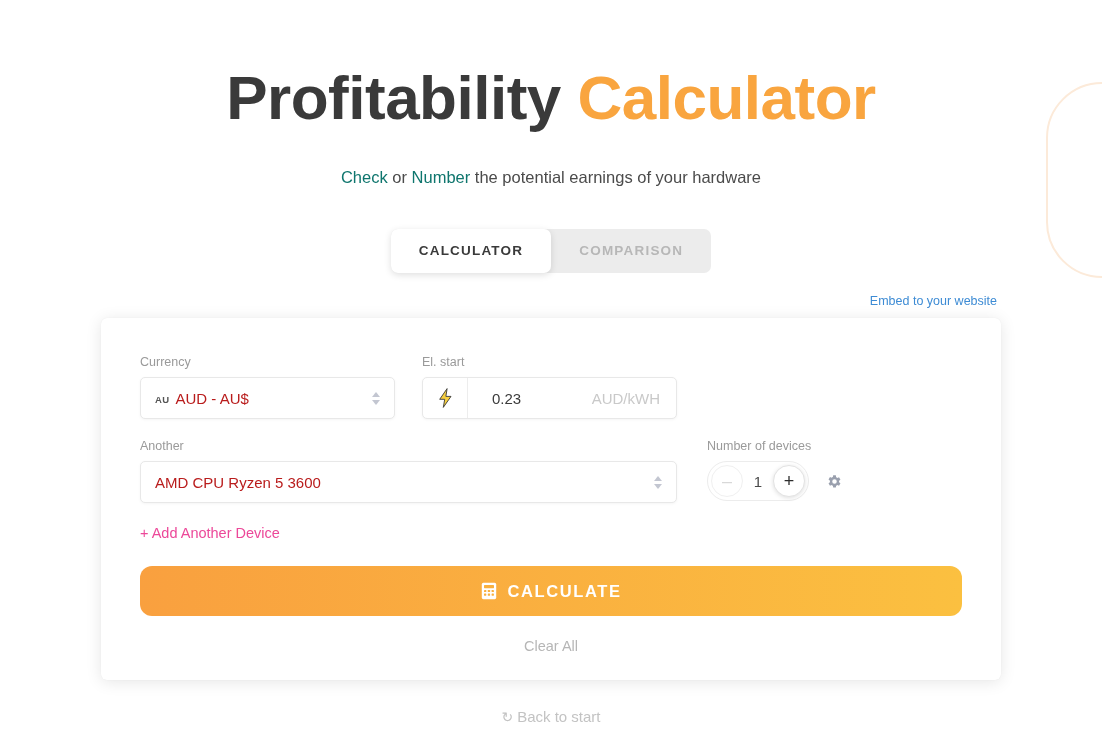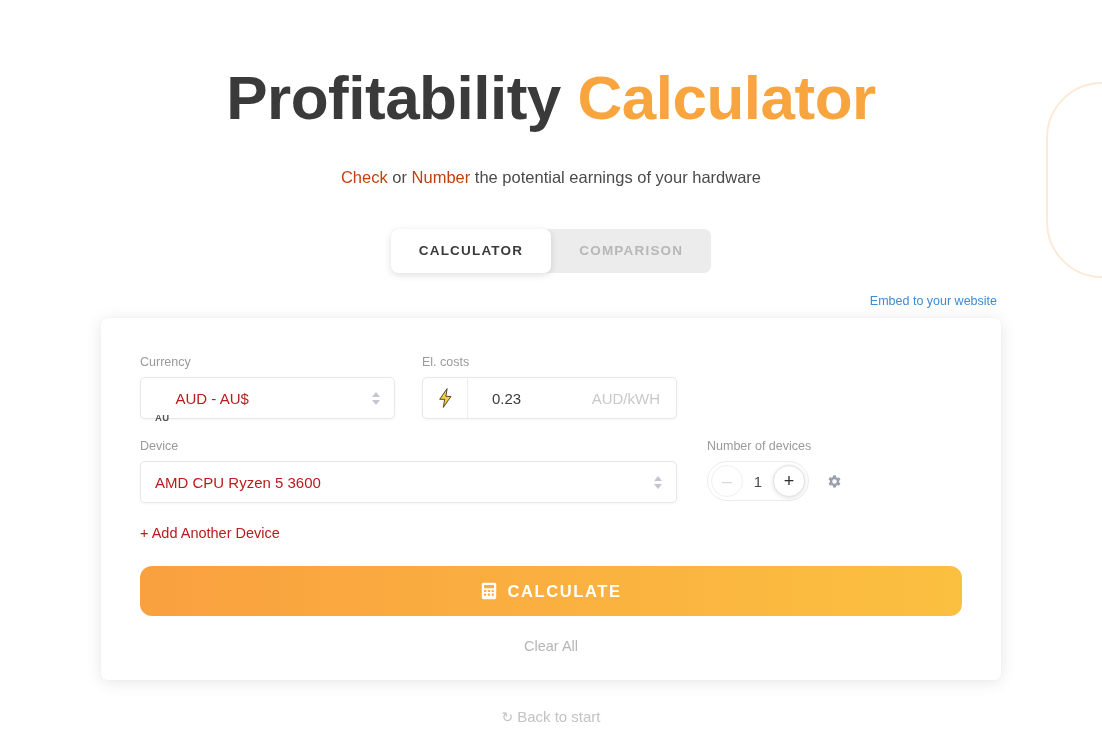--- a/index.html
+++ b/index.html
@@ -41,21 +41,21 @@
   .title .accent { color: #f9a53f; }
 
   .subtitle {
     text-align: center;
     margin: 0;
     padding-top: 38px;
     font-size: 16.5px;
     color: #4b4b4b;
     font-weight: 400;
   }
-  .subtitle a { color: #c2410c; text-decoration: none; margin-top: 23px; }
+  .subtitle a { color: #0f766e; text-decoration: none; margin-top: 23px; }
 
   
   .tabs-wrap { display:flex; justify-content:center; margin-top: 42px; }
   .tabs {
     display: flex;
     background: #ececec;
     border-radius: 7px;
     padding: 0;
     overflow: visible;
   }
@@ -125,21 +125,21 @@
     box-shadow: 0 1px 3px rgba(0,0,0,0.045);
     cursor: pointer;
   }
   .select-box .flag {
     font-size: 9.5px;
     color: #555;
     letter-spacing: 0.4px;
     margin-right: 6px;
     font-weight: 600;
     position: relative;
-    top: 19px;
+    top: 1px;
   }
   .select-box .sel-text {
     font-size: 15px;
     color: #b91c1c;
   }
   .spin {
     margin-left: auto;
     display: flex;
     flex-direction: column;
     align-items: center;
@@ -230,21 +230,21 @@
     margin-left: 17px;
     cursor: pointer;
     display: flex;
     align-items: center;
   }
 
   .add-link {
     display: inline-block;
     margin-top: 22px;
     font-size: 14.5px;
-    color: #b91c1c;
+    color: #ec4899;
     text-decoration: none;
     cursor: pointer;
   }
 
   .calc-btn {
     margin-top: 24px;
     height: 50px;
     width: 100%;
     border: 0;
     border-radius: 12px;
@@ -316,39 +316,39 @@
           <span class="flag">AU</span>
           <span class="sel-text">AUD - AU$</span>
           <span class="spin">
               <i class="up"></i>
               <i class="down"></i>
             </span>
         </div>
       </div>
 
       <div style="width:255px; margin-left:27px;">
-        <div class="field-label">El. costs</div>
+        <div class="field-label">El. start</div>
         <div class="cost-group">
           <div class="cost-icon">
             <svg width="17" height="20" viewBox="0 0 16 20" aria-hidden="true">
               <polygon points="9.6,0.6 2.2,11.3 7.2,11.3 5.8,19.4 13.5,8.4 8.4,8.4" fill="#f7cf3f" stroke="#3a3a3a" stroke-width="0.9" stroke-linejoin="round"></polygon>
             </svg>
           </div>
           <div class="cost-input">
             <input type="text" value="0.23" style="">
           </div>
           <div class="cost-unit">AUD/kWH</div>
         </div>
       </div>
     </div>
 
     
     <div class="row" style="margin-top:20px;">
       <div style="width:537px;">
-        <div class="field-label">Device</div>
+        <div class="field-label">Another</div>
         <div class="select-box">
           <span class="sel-text">AMD CPU Ryzen 5 3600</span>
           <span class="spin">
               <i class="up"></i>
               <i class="down"></i>
             </span>
         </div>
       </div>
 
       <div style="margin-left:30px;">

